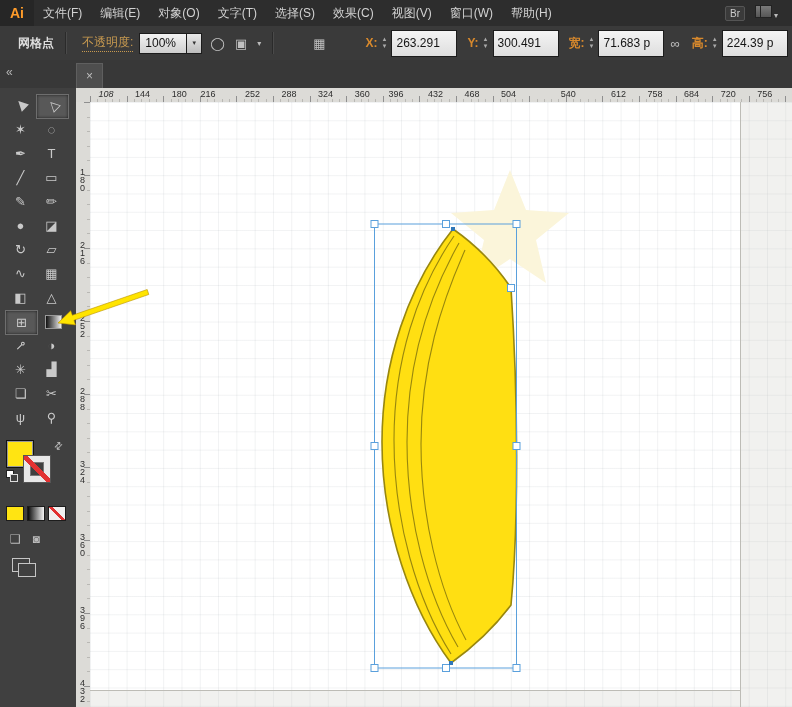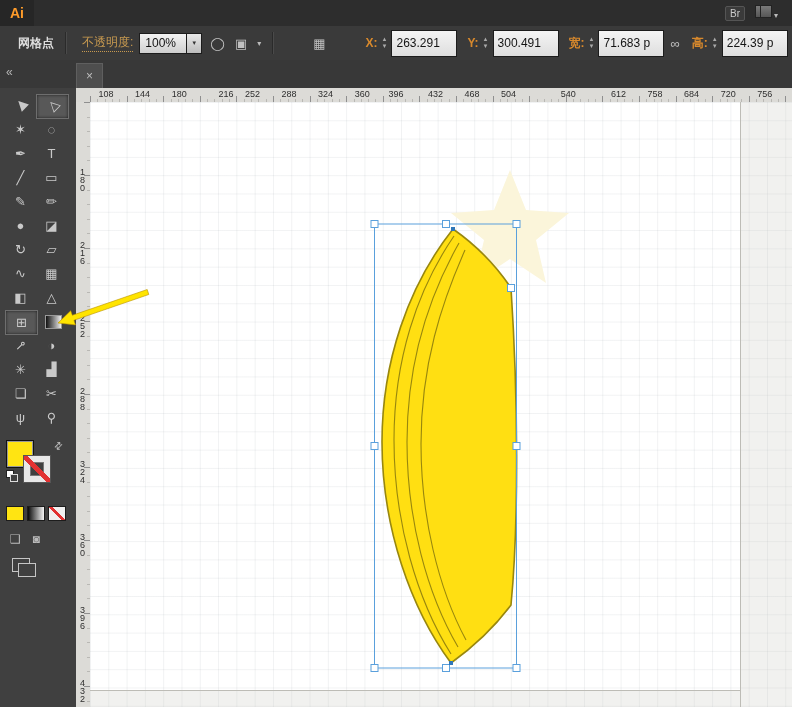--- a/index.html
+++ b/index.html
@@ -106,20 +106,21 @@
   #art-svg{position:absolute;left:0;top:0;}
   #arrow-svg{position:absolute;left:0;top:0;z-index:50;pointer-events:none;}
 </style>
 </head>
 <body>
 
 <div id="app">
 
   <div id="menu-bar">
     <div id="ai-logo">Ai</div>
+    <div id="menu-items"><span class="menu-item">文件(F)</span><span class="menu-item">编辑(E)</span><span class="menu-item">对象(O)</span><span class="menu-item">文字(T)</span><span class="menu-item">选择(S)</span><span class="menu-item">效果(C)</span><span class="menu-item">视图(V)</span><span class="menu-item">窗口(W)</span><span class="menu-item">帮助(H)</span></div>
     <div id="menu-right">
       <span class="mini-btn">Br</span>
       <span>
         <span class="ws-icon"></span><span class="caret">▾</span>
       </span>
     </div>
   </div>
 
   <div id="control-bar">
     <span id="grid-point-label">网格点</span>
@@ -307,24 +308,24 @@
 
     <div id="draw-modes">
         <span>❑</span>
         <span>◙</span>
       </div>
     <div id="screen-mode"></div>
   </div>
 
   <div id="ruler-corner"></div>
   <div id="h-ruler">
-      <span class="h-num" style="left: 16px;">108</span>
+      <span class="h-num" style="left: 16px; font-style: italic;">108</span>
       <span class="h-num" style="left: 52.6px;">144</span>
       <span class="h-num" style="left: 89.2px;">180</span>
-      <span class="h-num" style="left: 136px;">216</span>
+      <span class="h-num" style="left: 118px;">216</span>
       <span class="h-num" style="left: 162.4px;">252</span>
       <span class="h-num" style="left: 199px;">288</span>
       <span class="h-num" style="left: 235.6px;">324</span>
       <span class="h-num" style="left: 272.2px;">360</span>
       <span class="h-num" style="left: 306px;">396</span>
       <span class="h-num" style="left: 345.4px;">432</span>
       <span class="h-num" style="left: 382px;">468</span>
       <span class="h-num" style="left: 418.6px;">504</span>
       <span class="h-num" style="left: 455.2px; padding-left: 46px;">540</span>
       <span class="h-num" style="left: 513px; margin-top: 30px;">576</span>

